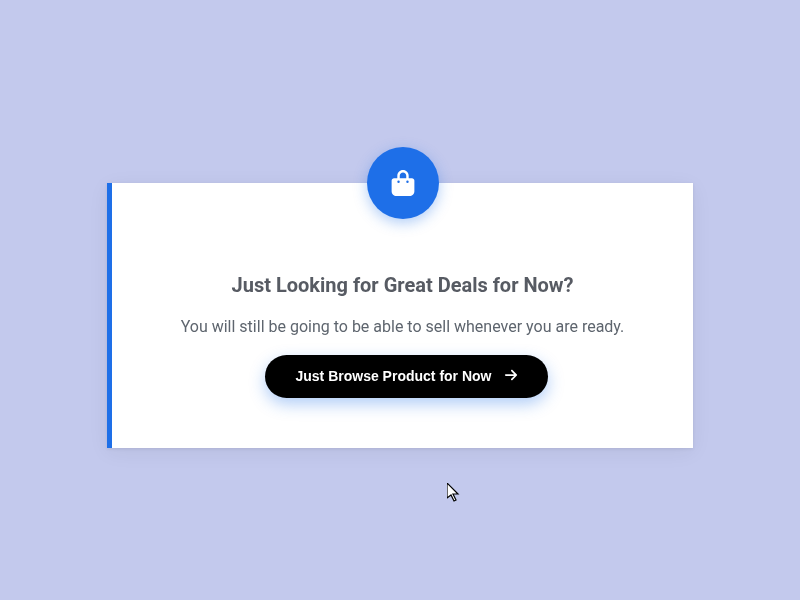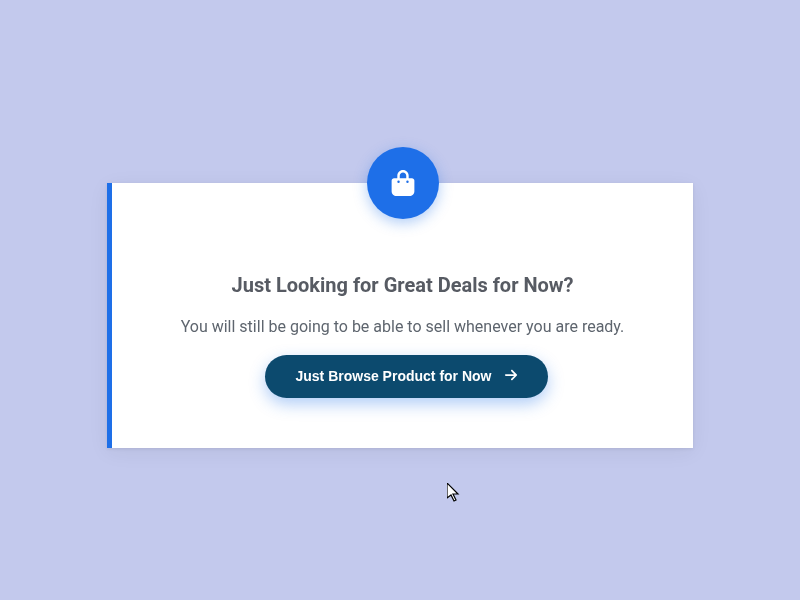--- a/index.html
+++ b/index.html
@@ -56,21 +56,21 @@
       font-size: 16px;
       color: #5e656e;
       line-height: 1.5;
       margin-bottom: 16px;
       padding: 0 20px;
     }
     .browse-btn {
       display: inline-flex;
       align-items: center;
       gap: 12px;
-      background: #0c4a6e;
+      background: #000000;
       color: #ffffff;
       font-size: 14px;
       font-weight: 600;
       padding: 13px 30px;
       border: none;
       border-radius: 999px;
       cursor: pointer;
       box-shadow: 0 6px 16px rgba(30,111,232,0.35);
       margin-left: 8px;
     }

